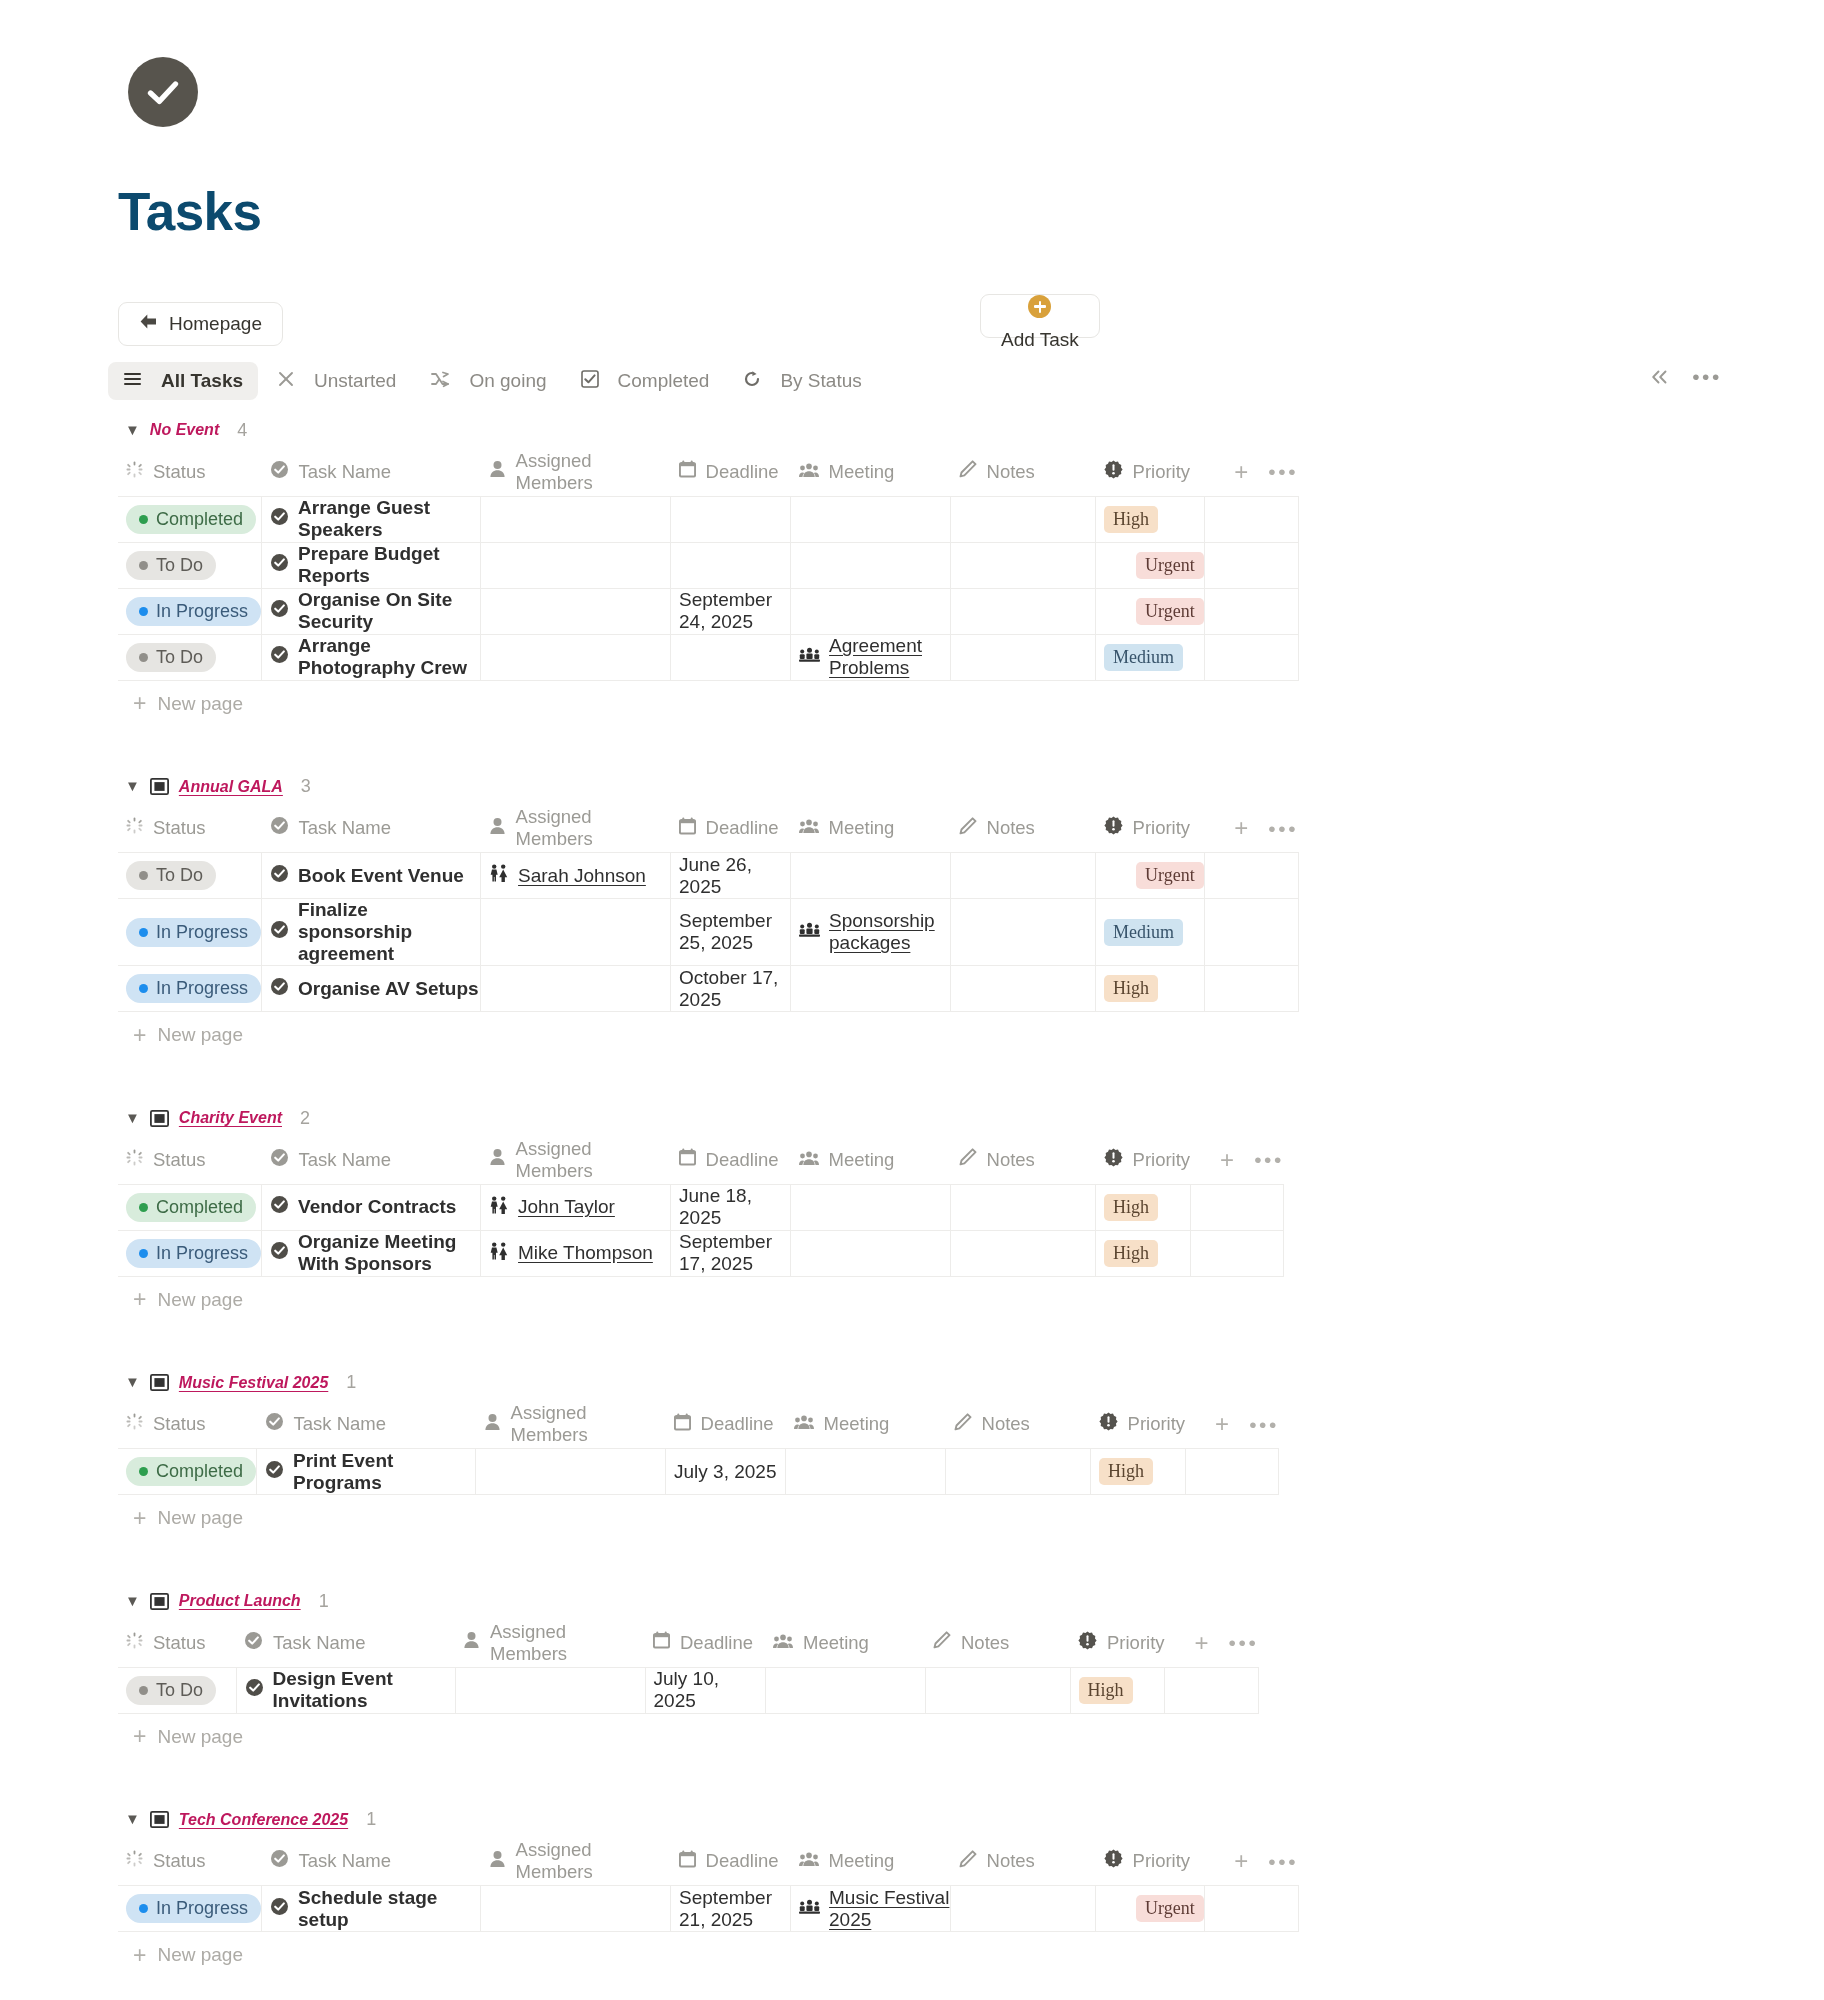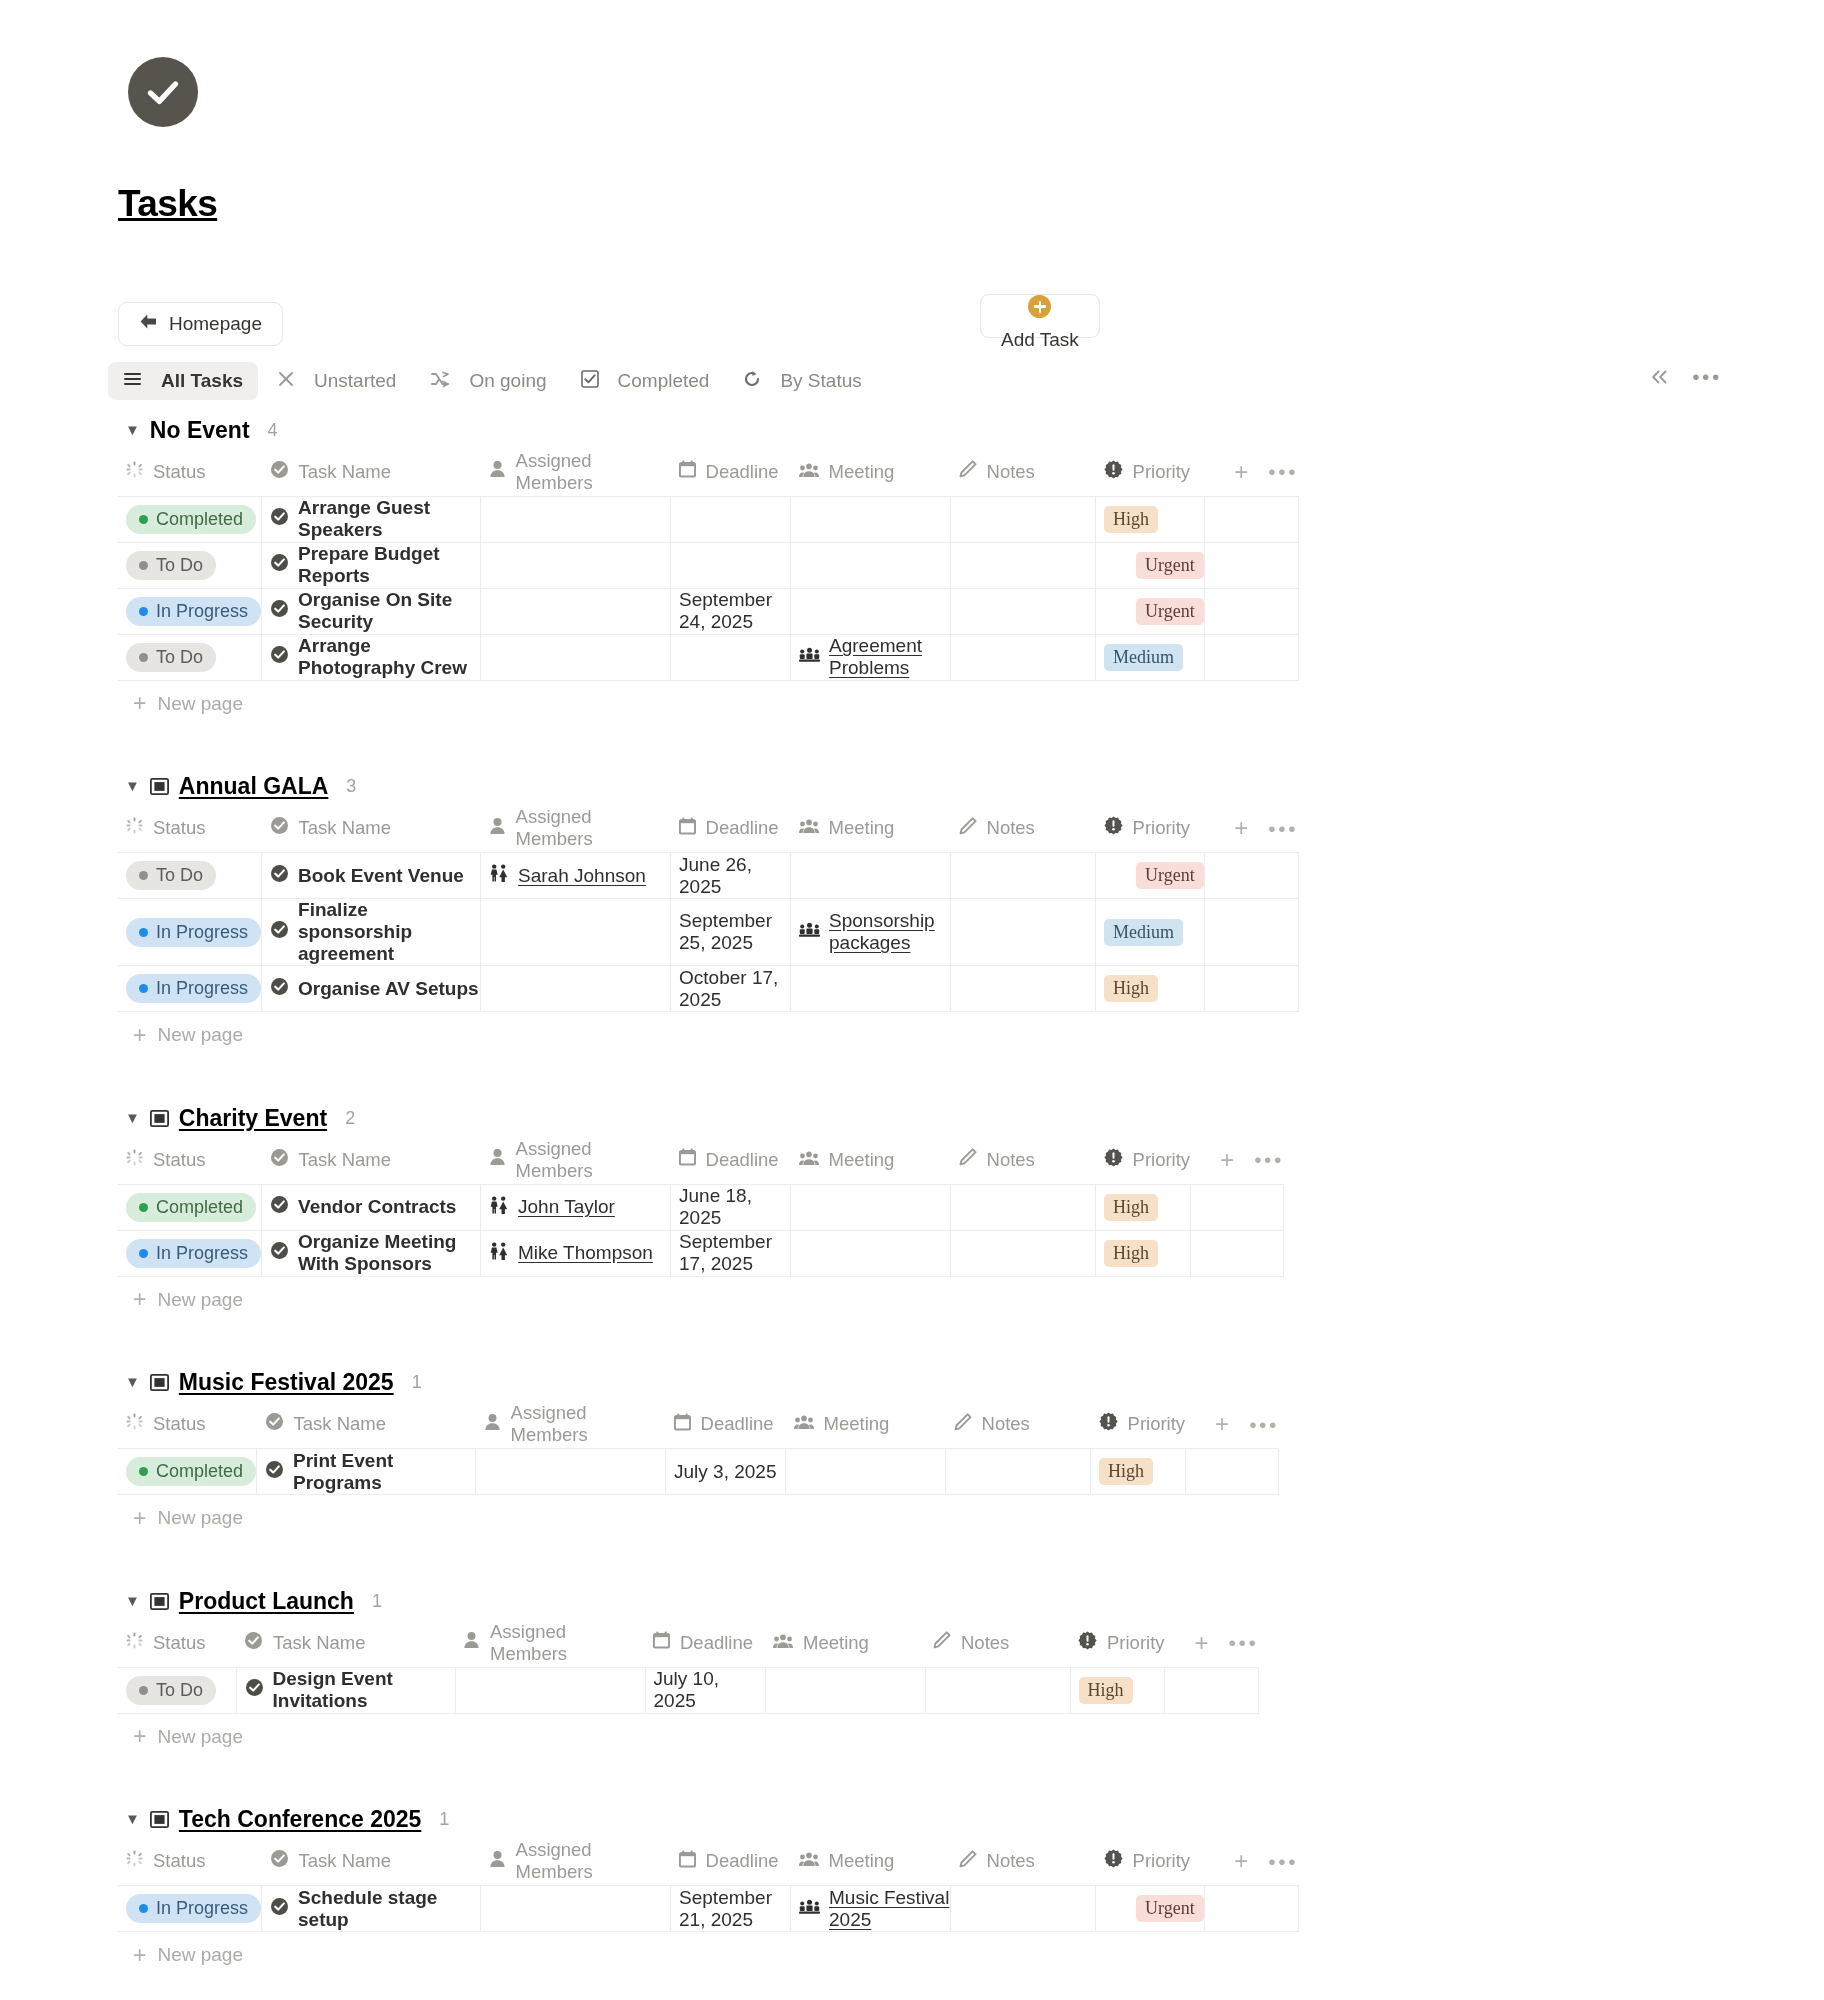--- a/index.html
+++ b/index.html
@@ -17,22 +17,22 @@
   .icon-badge {
     position: absolute; left: 128px; top: 57px;
     width: 70px; height: 70px; border-radius: 50%;
     background: #57544d;
     display: flex; align-items: center; justify-content: center;
   }
   .icon-badge svg { width: 40px; height: 40px; }
 
   .page-title {
     position: absolute; left: 118px; top: 185px;
-    font-size: 37px; font-weight: 700; letter-spacing: -0.6px;
-    color: #000000; line-height: 1; text-decoration: underline;
+    font-size: 53px; font-weight: 700; letter-spacing: -0.6px;
+    color: #0c4a6e; line-height: 1;
   }
 
   
   .btn-row { position: absolute; left: 118px; top: 294px; width: 1600px; height: 46px; }
   .pill-btn {
     display: inline-flex; align-items: center; gap: 11px;
     height: 44px; padding: 0 20px;
     border: 1px solid #e7e6e3; border-radius: 9px;
     background: #fff; font-size: 19px; color: #37352f;
     cursor: pointer; font-family: "Liberation Sans", sans-serif;
@@ -74,21 +74,21 @@
   
   .groups { position: absolute; left: 0; top: 412px; width: 1824px; }
   .group { position: relative; }
 
   .group-head {
     display: flex; align-items: center; gap: 10px;
     padding: 0 0 0 125px; height: 36px;
   }
   .caret { color: #5b5955; font-size: 15px; line-height: 1; transform: translateY(-1px); cursor: pointer; }
   .grp-icon { display: inline-flex; }
-  .grp-name { font-size: 23px; font-weight: 700; color: #000000; }
+  .grp-name { font-size: 16px; font-weight: 700; color: #be185d; font-style: italic; }
   .grp-name.link { text-decoration: underline; text-underline-offset: 3px; cursor: pointer; }
   .grp-count { font-size: 18px; color: #a5a39e; margin-left: 8px; }
 
   
   table.tbl { border-collapse: collapse; table-layout: fixed; margin-left: 118px; }
   table.tbl th {
     font-weight: 400; font-size: 18.5px; color: #9b9a95;
     text-align: left; height: 48px; padding: 0 0 0 8px;
     vertical-align: middle; border: none;
   }

